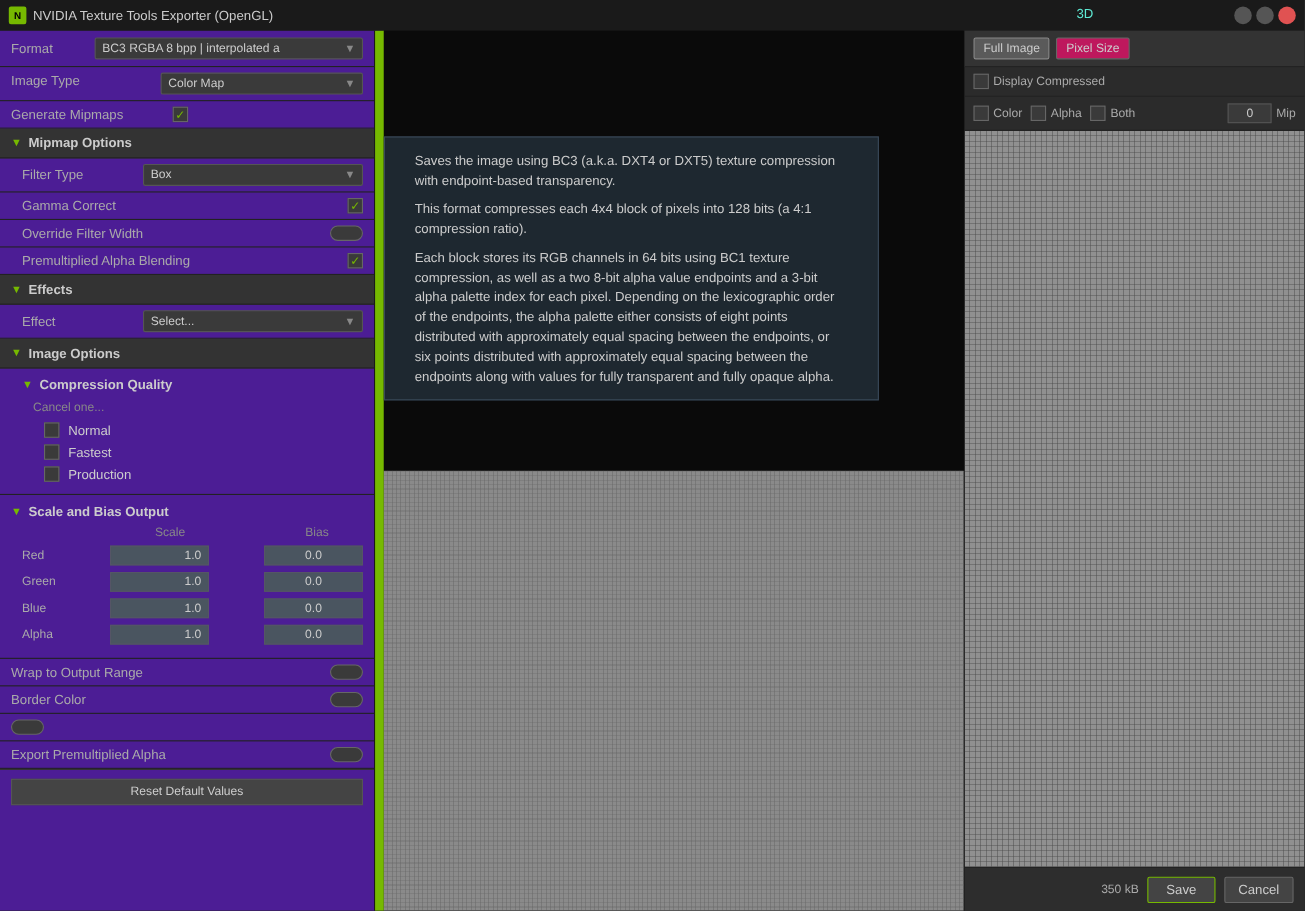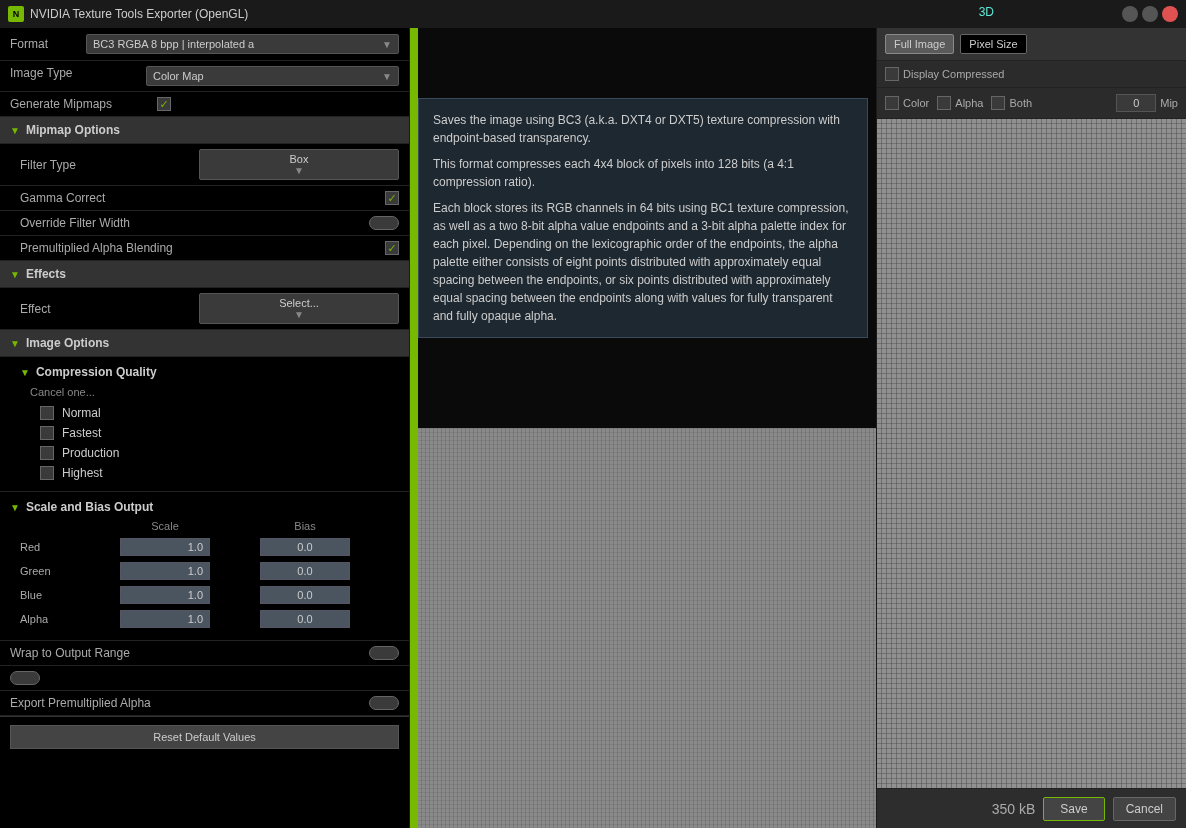--- a/index.html
+++ b/index.html
@@ -62,22 +62,22 @@
     .btn-close { background: #e05252; }
 
     
     .main-layout {
       display: flex;
       height: 800px;
     }
 
     
     .left-panel {
-      width: 410px;
-      background: #000000;
+      width: 341px;
+      background: #4c1d95;
       border-right: 1px solid #1a1a1a;
       overflow-y: auto;
       flex-shrink: 0;
     }
 
     
     .format-row {
       display: flex;
       align-items: center;
       padding: 6px 10px;
@@ -196,21 +196,20 @@
       background: #3a3a3a;
       border: 1px solid #555;
       color: #ccc;
       padding: 3px 6px;
       font-size: 11px;
       border-radius: 2px;
       display: flex;
       align-items: center;
       justify-content: space-between;
       cursor: pointer;
-      flex-direction: column;
     }
     .toggle-switch {
       width: 30px;
       height: 14px;
       background: #3a3a3a;
       border: 1px solid #666;
       border-radius: 7px;
       cursor: pointer;
       position: relative;
     }
@@ -322,26 +321,26 @@
       color: #ccc;
       padding: 5px;
       text-align: center;
       cursor: pointer;
       font-size: 11px;
     }
 
     
     .tooltip-overlay {
       position: absolute;
-      top: 70px;
+      top: 96px;
       left: 0;
       width: 450px;
       background: #1e2830;
       border: 1px solid #3a4a5a;
-      padding: 12px 14px;
+      padding: 12px 27px;
       z-index: 10;
       font-size: 12px;
       color: #ccc;
       line-height: 1.5;
     }
     .tooltip-overlay p {
       margin-bottom: 8px;
     }
     .tooltip-overlay p:last-child {
       margin-bottom: 0;
@@ -359,21 +358,21 @@
 
     .right-top-bar {
       display: flex;
       align-items: center;
       padding: 6px 8px;
       gap: 6px;
       border-bottom: 1px solid #222;
       background: #333;
     }
     .view-btn {
-      background: #000000;
+      background: #be185d;
       border: 1px solid #666;
       color: #ccc;
       padding: 3px 8px;
       font-size: 11px;
       cursor: pointer;
       border-radius: 2px;
     }
     .view-btn.active {
       background: #5a5a5a;
       border-color: #888;
@@ -428,21 +427,21 @@
       align-items: center;
       justify-content: flex-end;
       padding: 6px 10px;
       gap: 8px;
       background: #2d2d2d;
       border-top: 1px solid #222;
       height: 40px;
     }
     .file-size {
       color: #aaa;
-      font-size: 14px;
+      font-size: 11px;
     }
     .save-btn {
       background: #444;
       border: 1px solid #76b900;
       color: #ccc;
       padding: 4px 16px;
       font-size: 12px;
       cursor: pointer;
       border-radius: 2px;
     }
@@ -575,24 +574,20 @@
           <span class="quality-option-label">Normal</span>
         </div>
         <div class="quality-option">
           <div class="radio-box"></div>
           <span class="quality-option-label">Fastest</span>
         </div>
         <div class="quality-option">
           <div class="radio-box"></div>
           <span class="quality-option-label">Production</span>
         </div>
-        <div class="quality-option">
-          <div class="radio-box"></div>
-          <span class="quality-option-label">Highest</span>
-        </div>
       </div>
     </div>
 
     <div class="scale-bias-section">
       <div class="scale-bias-header">
         <span class="section-arrow">▼</span>
         <span class="section-title">Scale and Bias Output</span>
       </div>
       <div style="display: flex; padding-left: 10px; margin-bottom: 4px;">
         <div style="width: 100px;"></div>
@@ -623,20 +618,24 @@
         <input class="sb-input" value="1.0" style="">
         <input class="sb-input-bias" value="0.0" style="">
       </div>
     </div>
 
     <div class="other-option-row">
       <span class="other-label">Wrap to Output Range</span>
       <div class="toggle-switch"></div>
     </div>
 
+    <div class="other-option-row">
+      <span class="other-label">Border Color</span>
+      <div class="toggle-switch"></div>
+    </div>
 
     <div class="other-option-row">
       <div class="toggle-switch"></div>
     </div>
 
 
     <div class="other-option-row">
       <span class="other-label">Export Premultiplied Alpha</span>
       <div class="toggle-switch"></div>
     </div>

